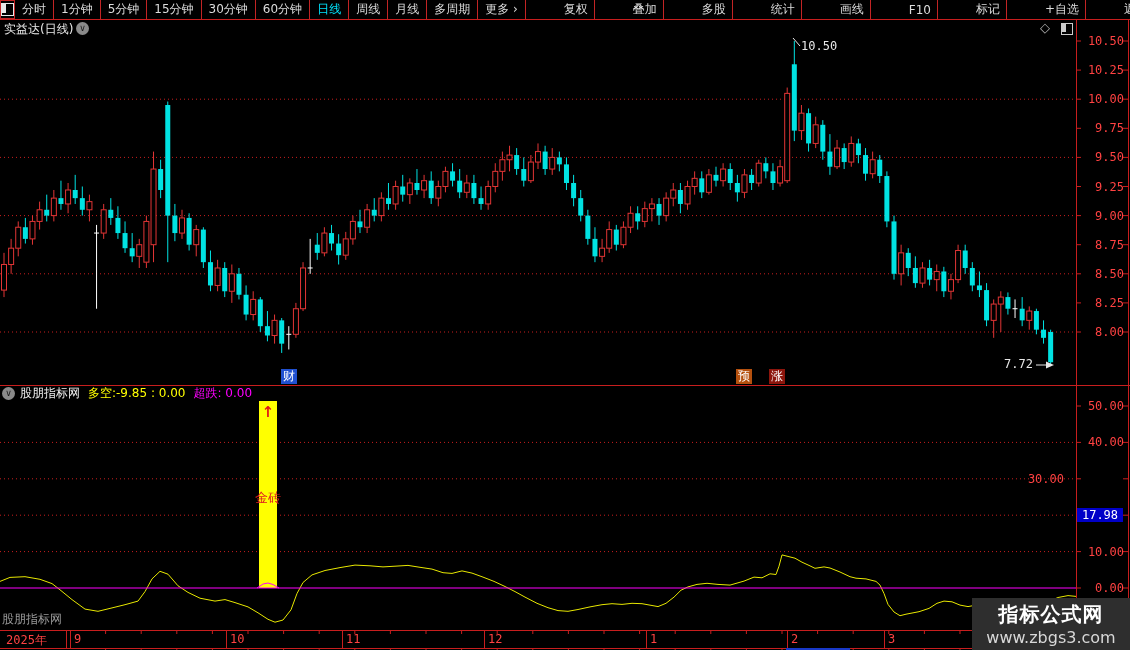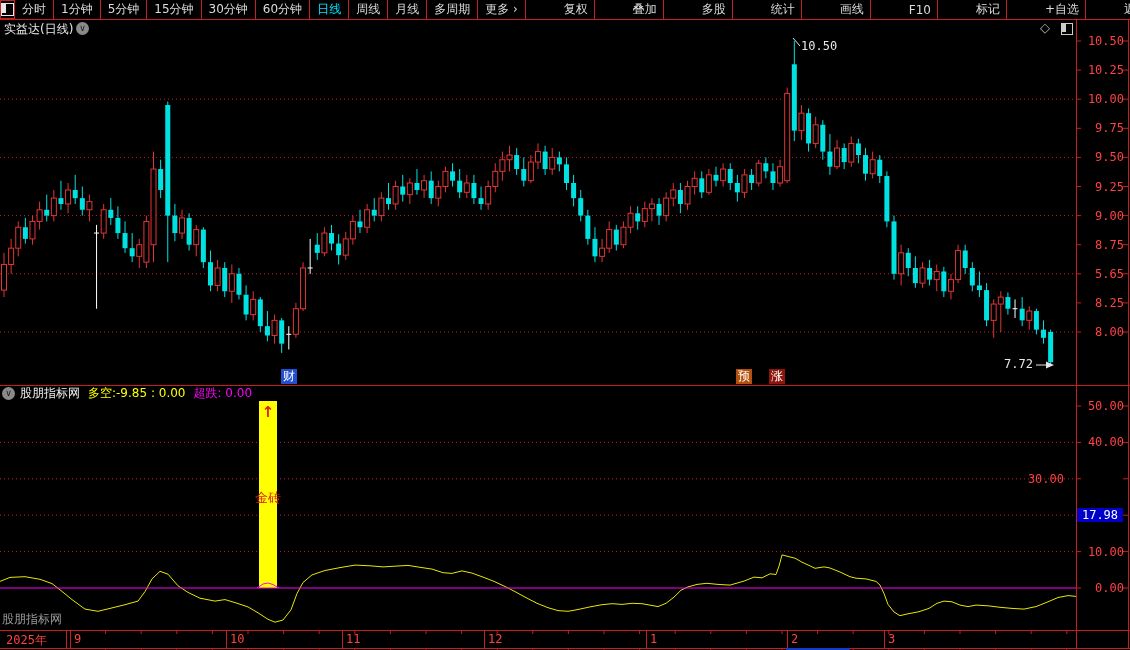--- a/index.html
+++ b/index.html
@@ -120,21 +120,21 @@
 
   <div id="price-axis">
       <div class="ax-label mono" style="left: 1080px; top: 34px;">10.50</div>
       <div class="ax-label mono" style="left: 1080px; top: 63.1px;">10.25</div>
       <div class="ax-label mono" style="left: 1080px; top: 92.2px;">10.00</div>
       <div class="ax-label mono" style="left: 1080px; top: 121.3px;">9.75</div>
       <div class="ax-label mono" style="left: 1080px; top: 150.4px;">9.50</div>
       <div class="ax-label mono" style="left: 1080px; top: 179.5px;">9.25</div>
       <div class="ax-label mono" style="left: 1080px; top: 208.6px;">9.00</div>
       <div class="ax-label mono" style="left: 1080px; top: 237.7px;">8.75</div>
-      <div class="ax-label mono" style="left: 1080px; top: 266.8px;">5.65</div>
+      <div class="ax-label mono" style="left: 1080px; top: 266.8px;">8.50</div>
       <div class="ax-label mono" style="left: 1080px; top: 295.9px;">8.25</div>
       <div class="ax-label mono" style="left: 1080px; top: 325px;">8.00</div>
     </div>
   <div id="ind-axis">
       <div class="ax-label mono" style="left: 1080px; top: 399px;">50.00</div>
       <div class="ax-label mono" style="left: 1080px; top: 435.4px;">40.00</div>
       <div class="ax-label mono" style="left: 1020px; top: 471.8px;">30.00</div>
       <div class="ax-label mono hl" style="left: 1077px; top: 508.2px;">17.98</div>
       <div class="ax-label mono" style="left: 1080px; top: 544.6px;">10.00</div>
       <div class="ax-label mono" style="left: 1080px; top: 581px;">0.00</div>
@@ -146,20 +146,24 @@
       <div class="month-label mono" style="left: 230px;">10</div>
       <div class="month-label mono" style="left: 346px;">11</div>
       <div class="month-label mono" style="left: 488px;">12</div>
       <div class="month-label mono" style="left: 650px;">1</div>
       <div class="month-label mono" style="left: 791px;">2</div>
       <div class="month-label mono" style="left: 888px;">3</div>
     </div>
 
   <div id="footer-note" class="abs">股朋指标网</div>
 
+  <div id="watermark" class="abs">
+    <div id="watermark-line1">指标公式网</div>
+    <div id="watermark-line2">www.zbgs3.com</div>
+  </div>
   <div id="blue-sliver" class="abs"></div>
 <svg width="1130" height="650">
       <g>
         <line x1="0" y1="99.2" x2="1076" y2="99.2" stroke="#c81e1e" stroke-width="1" stroke-dasharray="1 3"></line>
         <line x1="0" y1="157.4" x2="1076" y2="157.4" stroke="#c81e1e" stroke-width="1" stroke-dasharray="1 3"></line>
         <line x1="0" y1="215.60000000000002" x2="1076" y2="215.60000000000002" stroke="#c81e1e" stroke-width="1" stroke-dasharray="1 3"></line>
         <line x1="0" y1="273.8" x2="1076" y2="273.8" stroke="#c81e1e" stroke-width="1" stroke-dasharray="1 3"></line>
         <line x1="0" y1="332" x2="1076" y2="332" stroke="#c81e1e" stroke-width="1" stroke-dasharray="1 3"></line>
         <line x1="0" y1="442.4" x2="1076" y2="442.4" stroke="#c81e1e" stroke-width="1" stroke-dasharray="1 3"></line>
         <line x1="0" y1="478.8" x2="1076" y2="478.8" stroke="#c81e1e" stroke-width="1" stroke-dasharray="1 3"></line>

